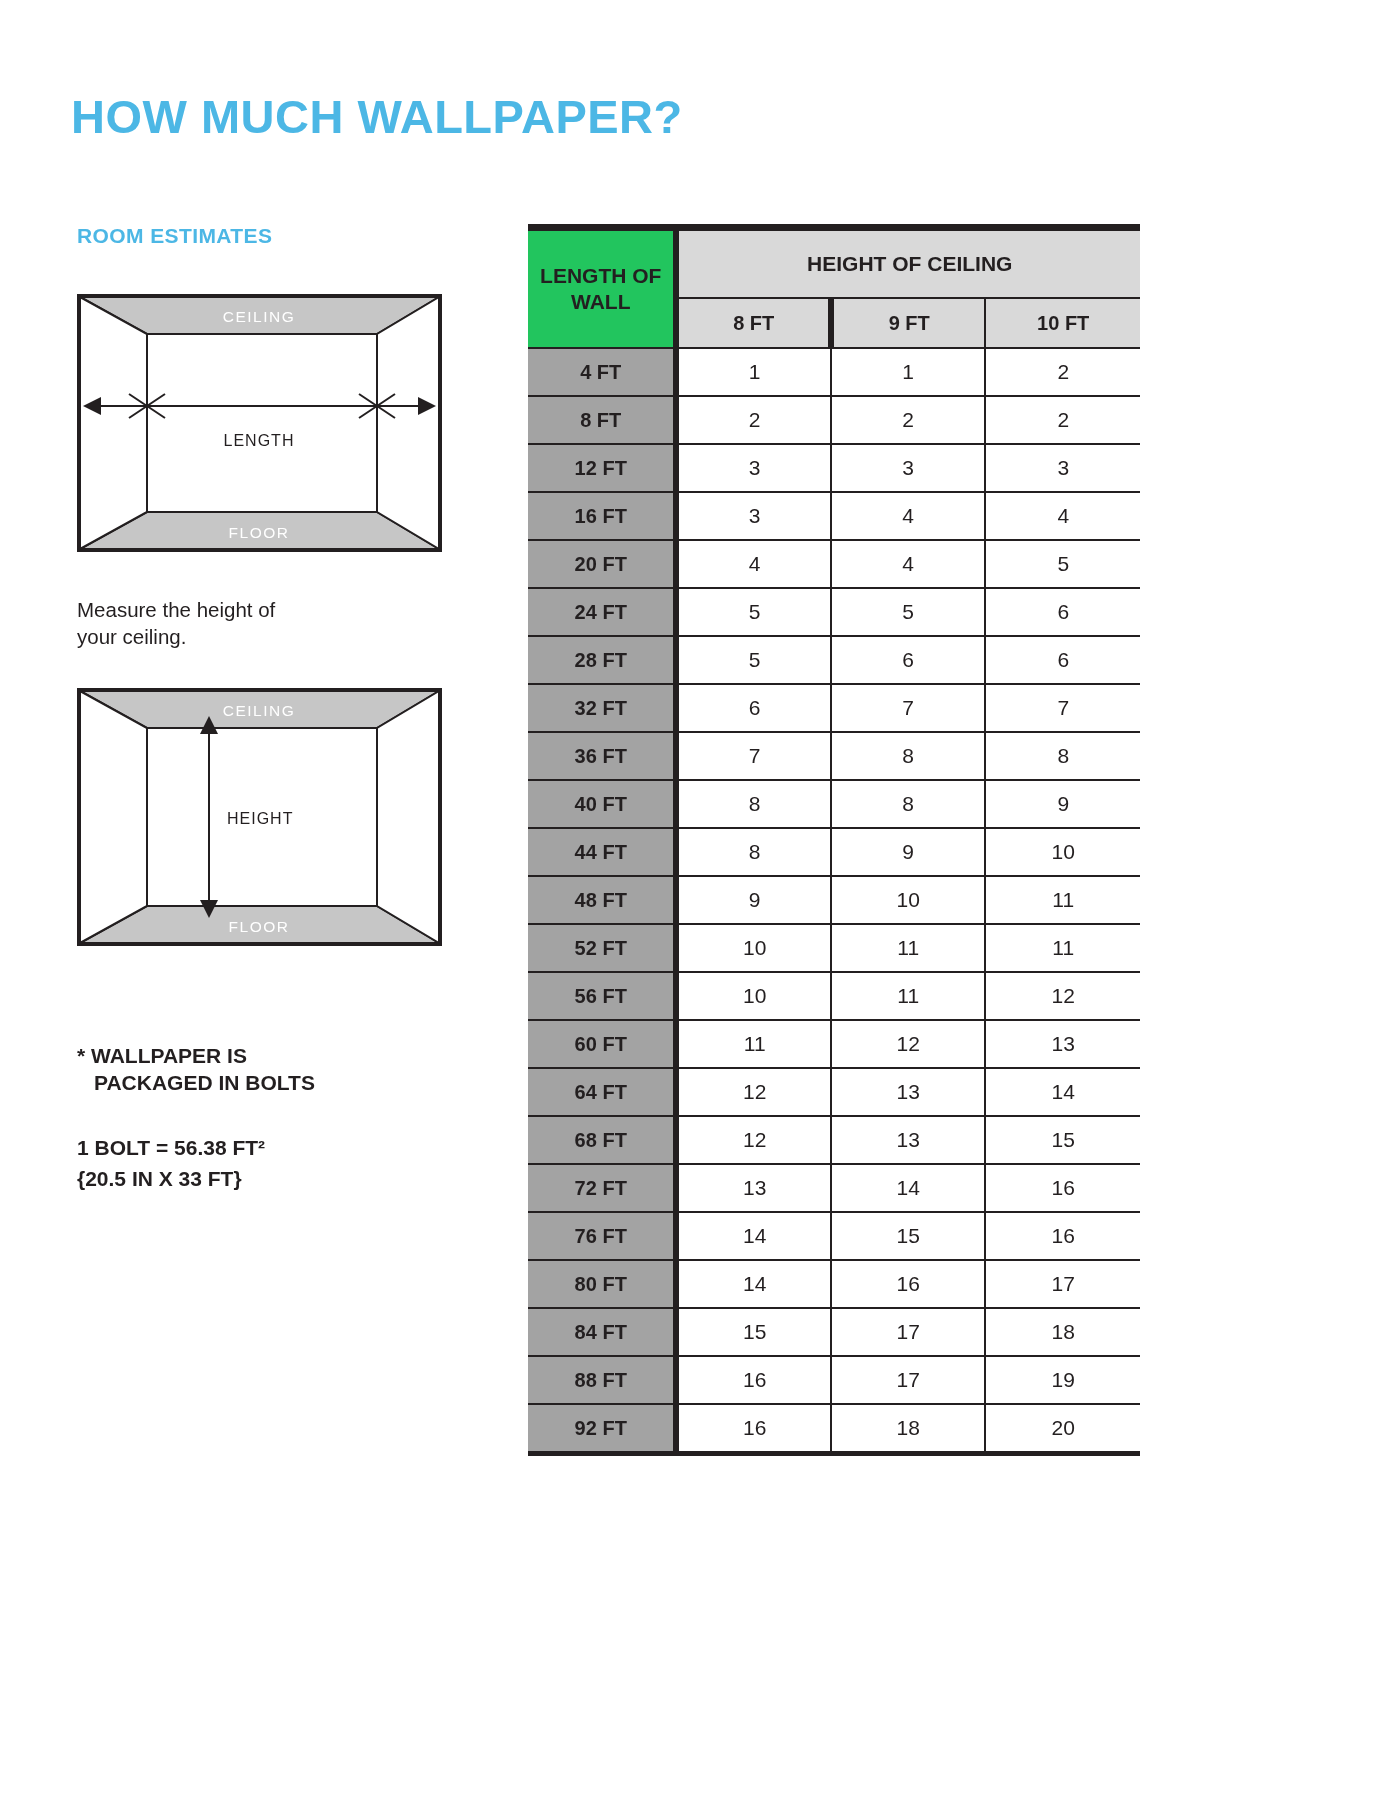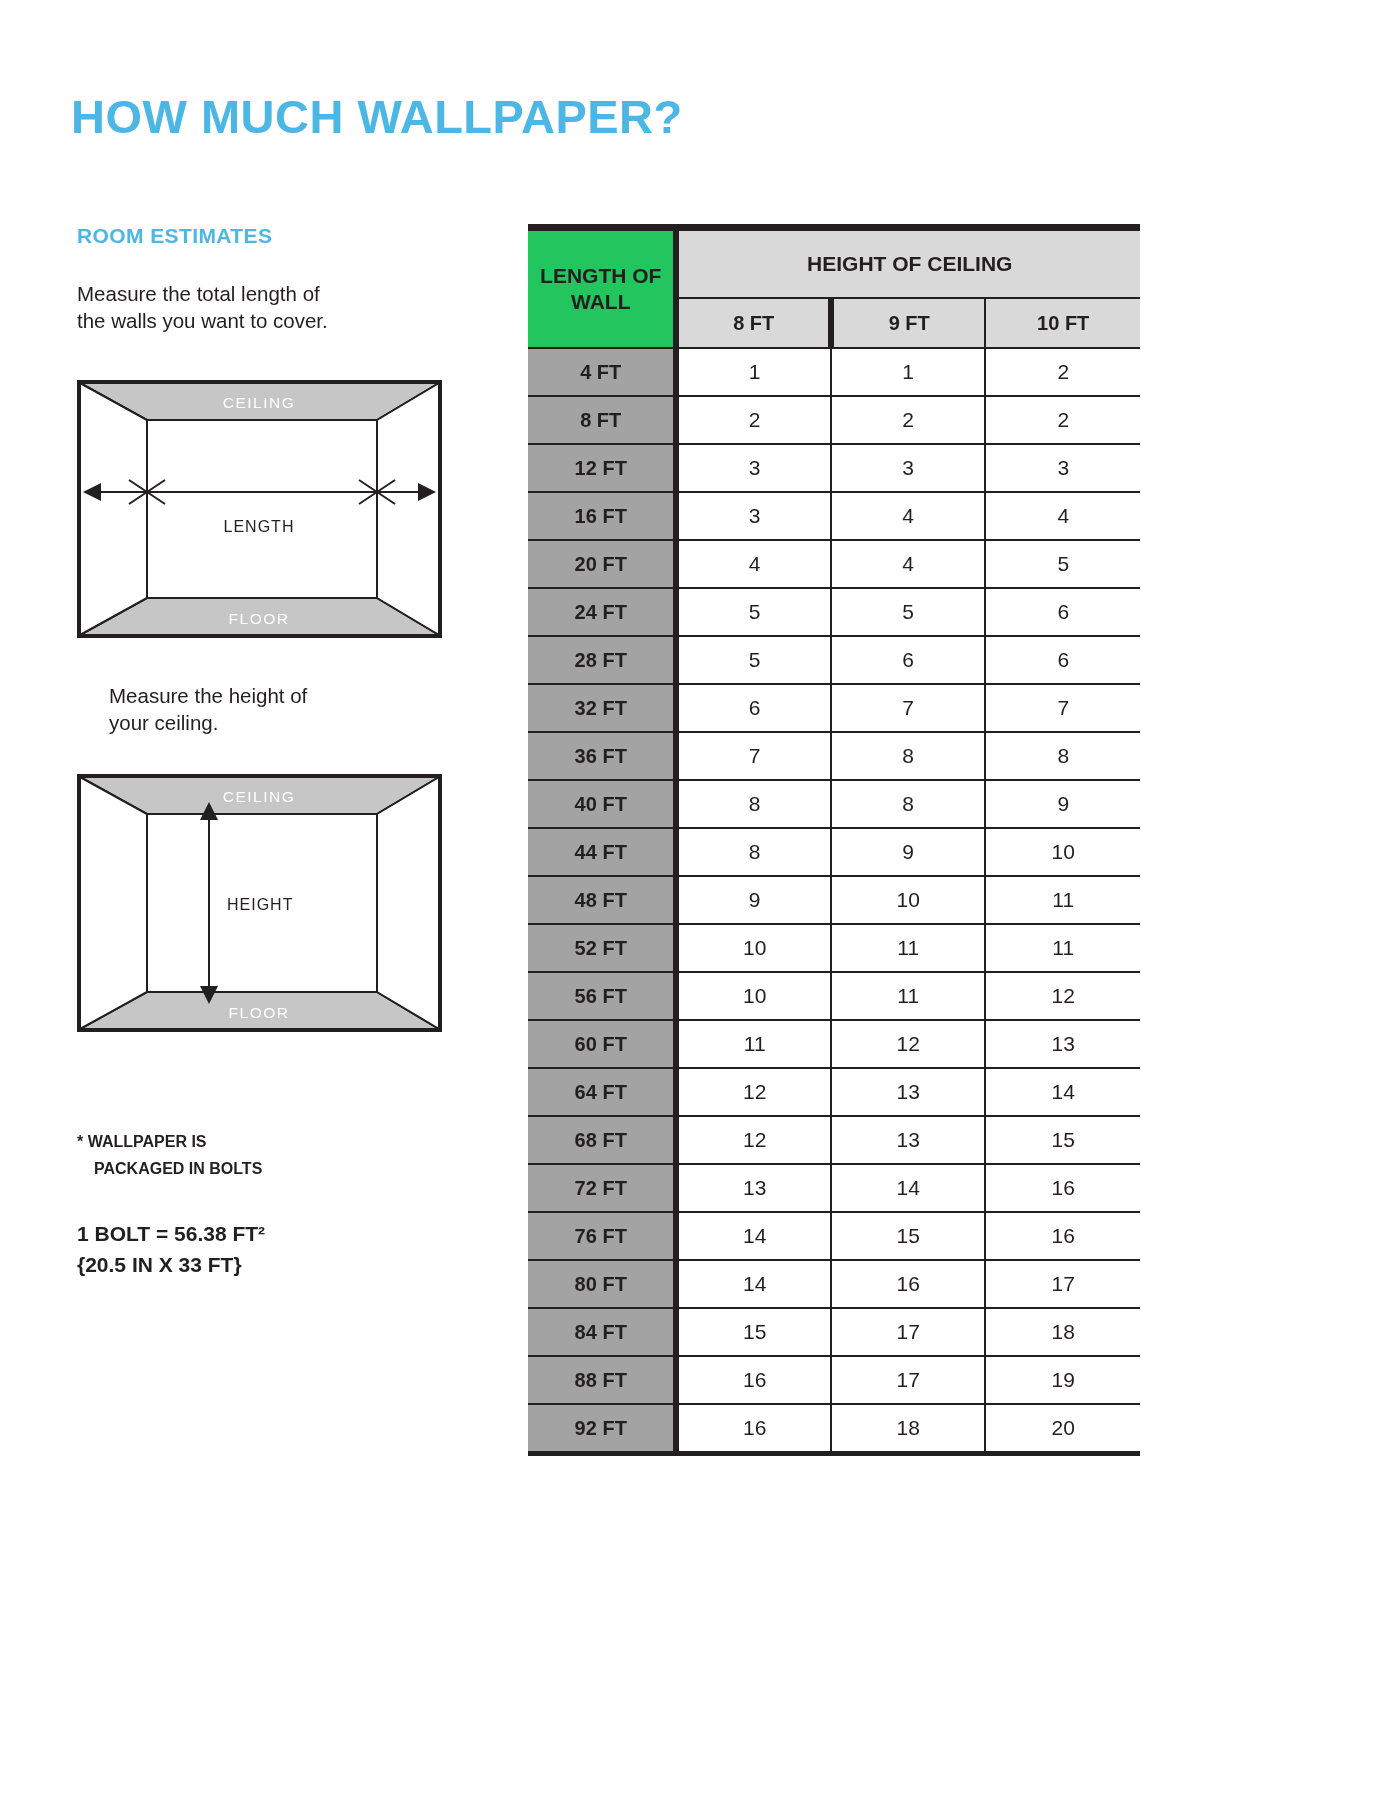--- a/index.html
+++ b/index.html
@@ -33,28 +33,28 @@
     letter-spacing: 0.4px;
     color: #4cb7e5;
   }
   .para {
     font-size: 20.5px;
     line-height: 27px;
     white-space: pre-line;
     color: #231f20;
   }
   .para-1 { margin-top: 32px; }
-  .para-2 { margin-top: 44px; margin-left: 32px; }
+  .para-2 { margin-top: 44px; }
   .para-3 { margin-top: 44px; }
   .diagram-1 { margin-top: 46px; display: block; }
   .diagram-2 { margin-top: 38px; display: block; }
   svg text { font-family: "Liberation Sans", sans-serif; }
   .footnote {
     margin-top: 96px;
-    font-size: 16px;
+    font-size: 21px;
     font-weight: bold;
     line-height: 27px;
   }
   .footnote .indent { padding-left: 17px; }
   .bolt-size {
     margin-top: 36px;
     font-size: 21px;
     font-weight: bold;
     line-height: 31px;
   }
@@ -124,22 +124,20 @@
 </head>
 <body>
 
 <div class="page">
 
   <h1 class="title accent" style="color: rgb(76, 183, 229);">HOW MUCH WALLPAPER?</h1>
 
   <div class="left-col">
     <div class="section-heading accent" style="color: rgb(76, 183, 229);">ROOM ESTIMATES</div>
 
-    <p class="para para-1">Measure the total length of
-the walls you want to cover.</p>
 
     <svg class="diagram-1" width="365" height="258" viewBox="0 0 365 258" xmlns="http://www.w3.org/2000/svg">
       <rect x="1.5" y="1.5" width="362" height="255" fill="#ffffff" stroke="#231f20" stroke-width="3"></rect>
       <polygon points="3,3 362,3 300,40 70,40" fill="#c6c6c6" stroke="#231f20" stroke-width="2"></polygon>
       <polygon points="3,255 362,255 300,218 70,218" fill="#c6c6c6" stroke="#231f20" stroke-width="2"></polygon>
       <polygon points="3,3 70,40 70,218 3,255" fill="#ffffff" stroke="#231f20" stroke-width="2"></polygon>
       <polygon points="362,3 300,40 300,218 362,255" fill="#ffffff" stroke="#231f20" stroke-width="2"></polygon>
       <rect x="70" y="40" width="230" height="178" fill="#ffffff" stroke="#231f20" stroke-width="2"></rect>
       <text x="182" y="28" text-anchor="middle" font-size="15.5" letter-spacing="1.5" fill="#ffffff">CEILING</text>
       <text x="182" y="244" text-anchor="middle" font-size="15.5" letter-spacing="1.5" fill="#ffffff">FLOOR</text>

